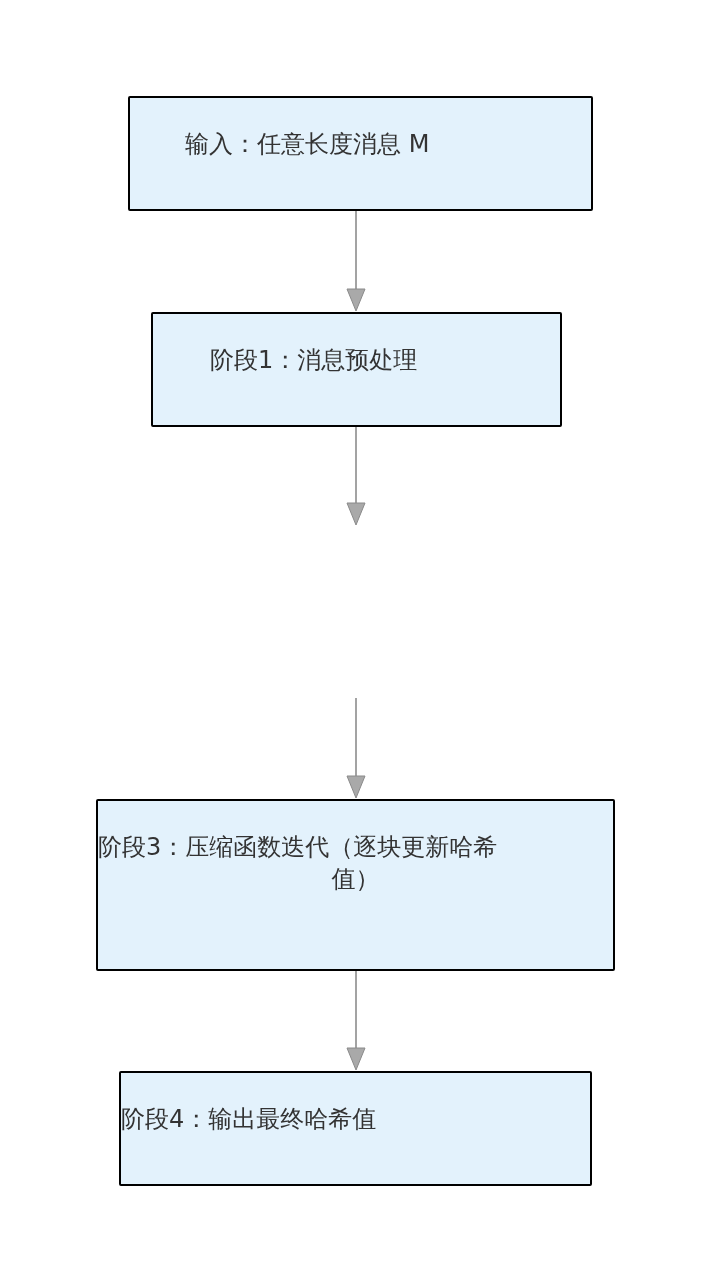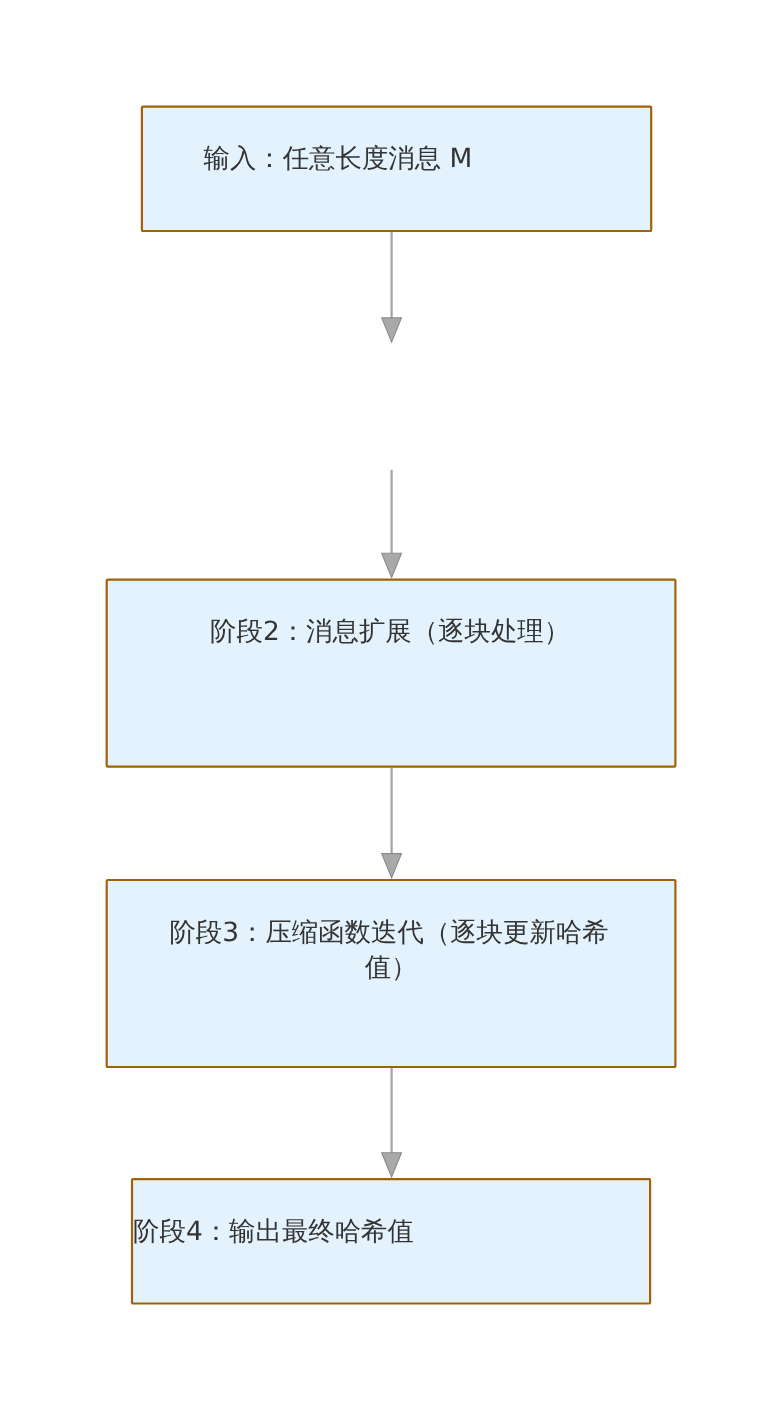--- a/index.html
+++ b/index.html
@@ -8,33 +8,33 @@
     width: 712px;
     height: 1284px;
     background: #ffffff;
     font-family: "DejaVu Sans", sans-serif;
     overflow: hidden;
   }
   .node {
     position: absolute;
     box-sizing: border-box;
     background: #e3f2fc;
-    border: 2px solid #a16207;
+    border: 2px solid #000000;
     border-radius: 2px;
     color: #333333;
     font-size: 24px;
     line-height: 32px;
     padding-top: 30px;
   }
   .line { white-space: nowrap; }
   .node-1 { left: 128px; top: 96px;  width: 465px; height: 115px; padding-left: 55px; }
   .node-2 { left: 151px; top: 312px; width: 411px; height: 115px; padding-left: 57px; }
   .node-3 { left: 96px;  top: 526px; width: 519px; height: 172px; padding-left: 93px; }
   .node-4 { left: 96px;  top: 799px; width: 519px; height: 172px; }
-  .node-4 .l1 { padding-left: 56px; }
+  .node-4 .l1 { }
   .node-4 .l2 { text-align: center; }
   .node-5 { left: 119px; top: 1071px; width: 473px; height: 115px; }
   .arrow { position: absolute; left: 346px; width: 20px; }
   .arrow-1 { top: 211px; height: 101px; }
   .arrow-2 { top: 427px; height: 99px;  }
   .arrow-3 { top: 698px; height: 101px; }
   .arrow-4 { top: 971px; height: 100px; }
   .arrow line    { stroke: #a3a3a3; stroke-width: 2; }
   .arrow polygon { fill: #a9a9a9; stroke: #8a8a8a; stroke-width: 1; }
 </style>
@@ -45,29 +45,29 @@
 
   <div class="node node-1">
     <div class="line">输入：任意长度消息 M</div>
   </div>
 
   <svg class="arrow arrow-1" width="20" height="101" viewBox="0 0 20 101">
     <line x1="10" y1="0" x2="10" y2="79"></line>
     <polygon points="1,78 19,78 10,100"></polygon>
   </svg>
 
+  <div class="node node-2">
+    <div class="line">阶段1：消息预处理</div>
+  </div>
 
   <svg class="arrow arrow-2" width="20" height="99" viewBox="0 0 20 99">
     <line x1="10" y1="0" x2="10" y2="77"></line>
     <polygon points="1,76 19,76 10,98"></polygon>
   </svg>
 
-  <div class="node node-3">
-    <div class="line">阶段2：消息扩展（逐块处理）</div>
-  </div>
 
   <svg class="arrow arrow-3" width="20" height="101" viewBox="0 0 20 101">
     <line x1="10" y1="0" x2="10" y2="79"></line>
     <polygon points="1,78 19,78 10,100"></polygon>
   </svg>
 
   <div class="node node-4">
     <div class="line l1">阶段3：压缩函数迭代（逐块更新哈希</div>
     <div class="line l2">值）</div>
   </div>

